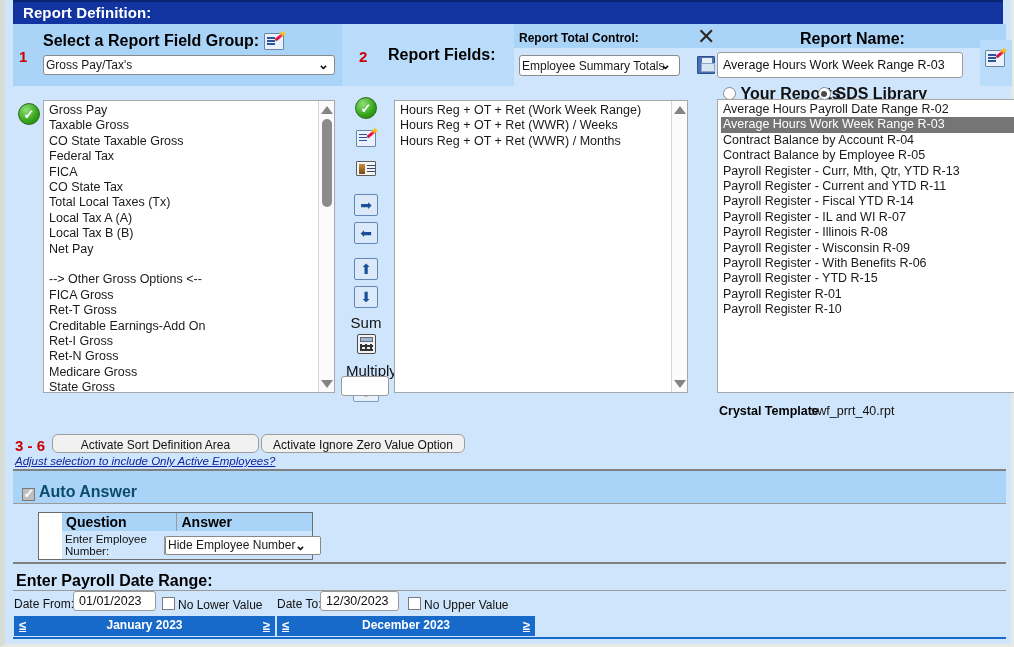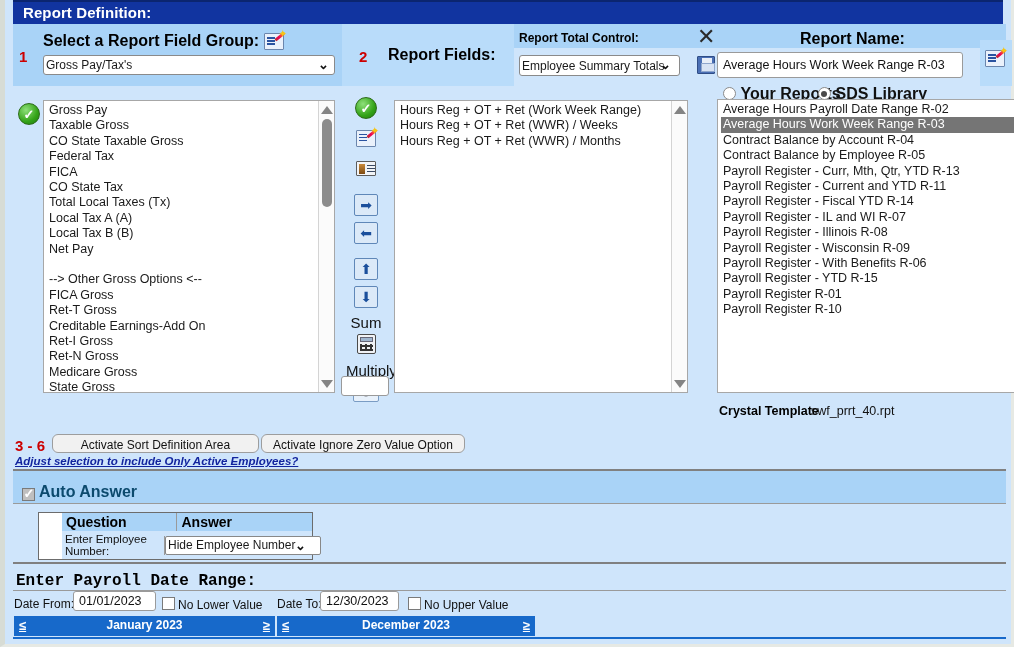--- a/index.html
+++ b/index.html
@@ -218,21 +218,21 @@
   
   .btn {
     position:absolute; background:#f1f1f1;
     border:1px solid #9d9d9d; border-radius:6px;
     font-size:12px; color:#111; text-align:center;
     font-family:"Liberation Sans", sans-serif;
     padding-top:3px;
   }
   .linktext {
     position:absolute; font-size:11.5px; color:#12249e;
-    font-weight:bold; font-style:italic; text-decoration:underline;
+    font-weight:normal; font-style:italic; text-decoration:underline;
     white-space:nowrap;
   }
 
   .divider { position:absolute; height:2px; background:#808080; }
 
   
   .aa-band {
     position:absolute; left:8px; right:5px; background:#a9d3f7;
   }
   .aa-title { position:absolute; font-size:16px; font-weight:bold; color:#0c4a6e; }
@@ -460,21 +460,21 @@
         <select class="combo" style="position:relative; left:0; top:0; width:156px; height:19px; border:1px solid #888; border-radius:2px; display:block;">
           <option>Hide Employee Number</option>
         </select>
         <div class="combo-arrow" style="left:130px; top:2px;">⌄</div>
       </div>
     </div>
   </div>
 
   <div class="divider" style="left:8px; top:562px; right:5px;"></div>
 
-  <div class="section-title" style="left:11px; top:572px;font-family:Liberation Mono, monospace;">Enter Payroll Date Range:</div>
+  <div class="section-title" style="left:11px; top:572px;">Enter Payroll Date Range:</div>
   <div class="divider" style="left:8px; top:590px; right:5px; height:1px; background:#9a9a9a;"></div>
 
   <div class="lbl" style="left:9px; top:597px;">Date From:</div>
   <input class="txt" style="left: 68px; top: 591px; width: 83px; height: 20px;" value="01/01/2023">
   <div style="position:absolute;left:157px;top:594px;">
     <span class="cbox empty"></span>
   </div>
   <div class="lbl" style="left:173px; top:598px;">No Lower Value</div>
 
   <div class="lbl" style="left:272px; top:597px;">Date To:</div>

